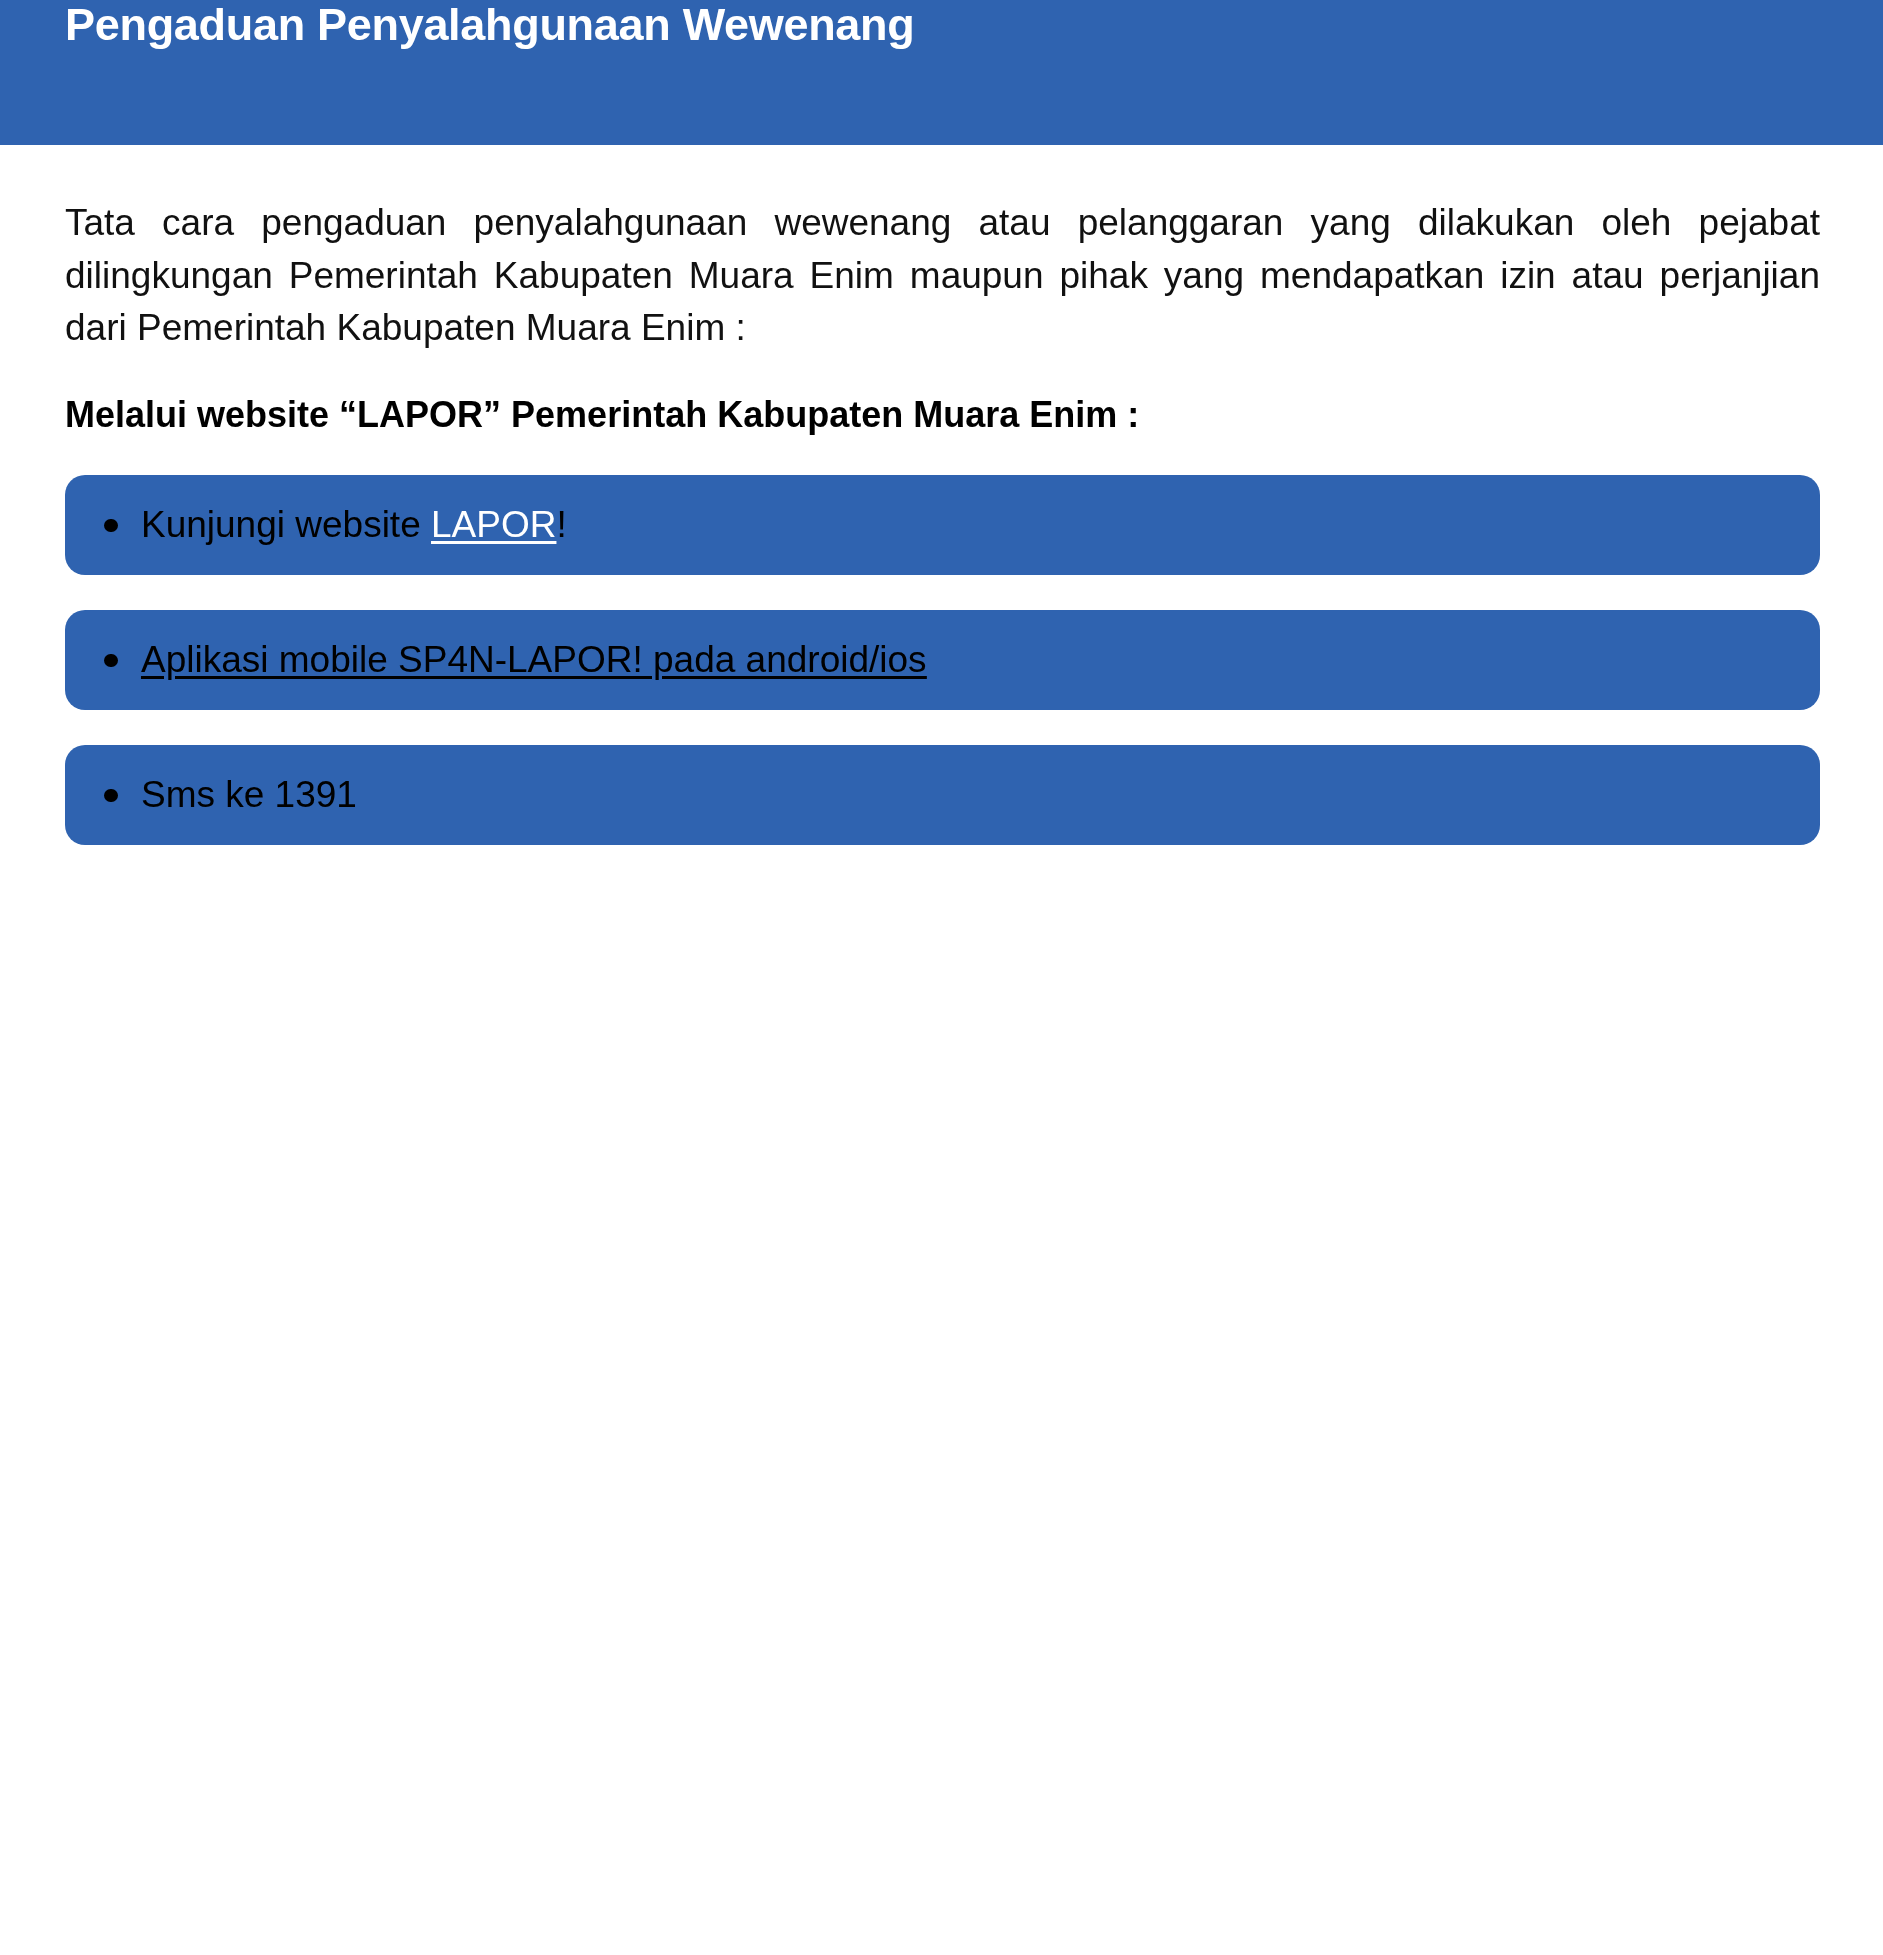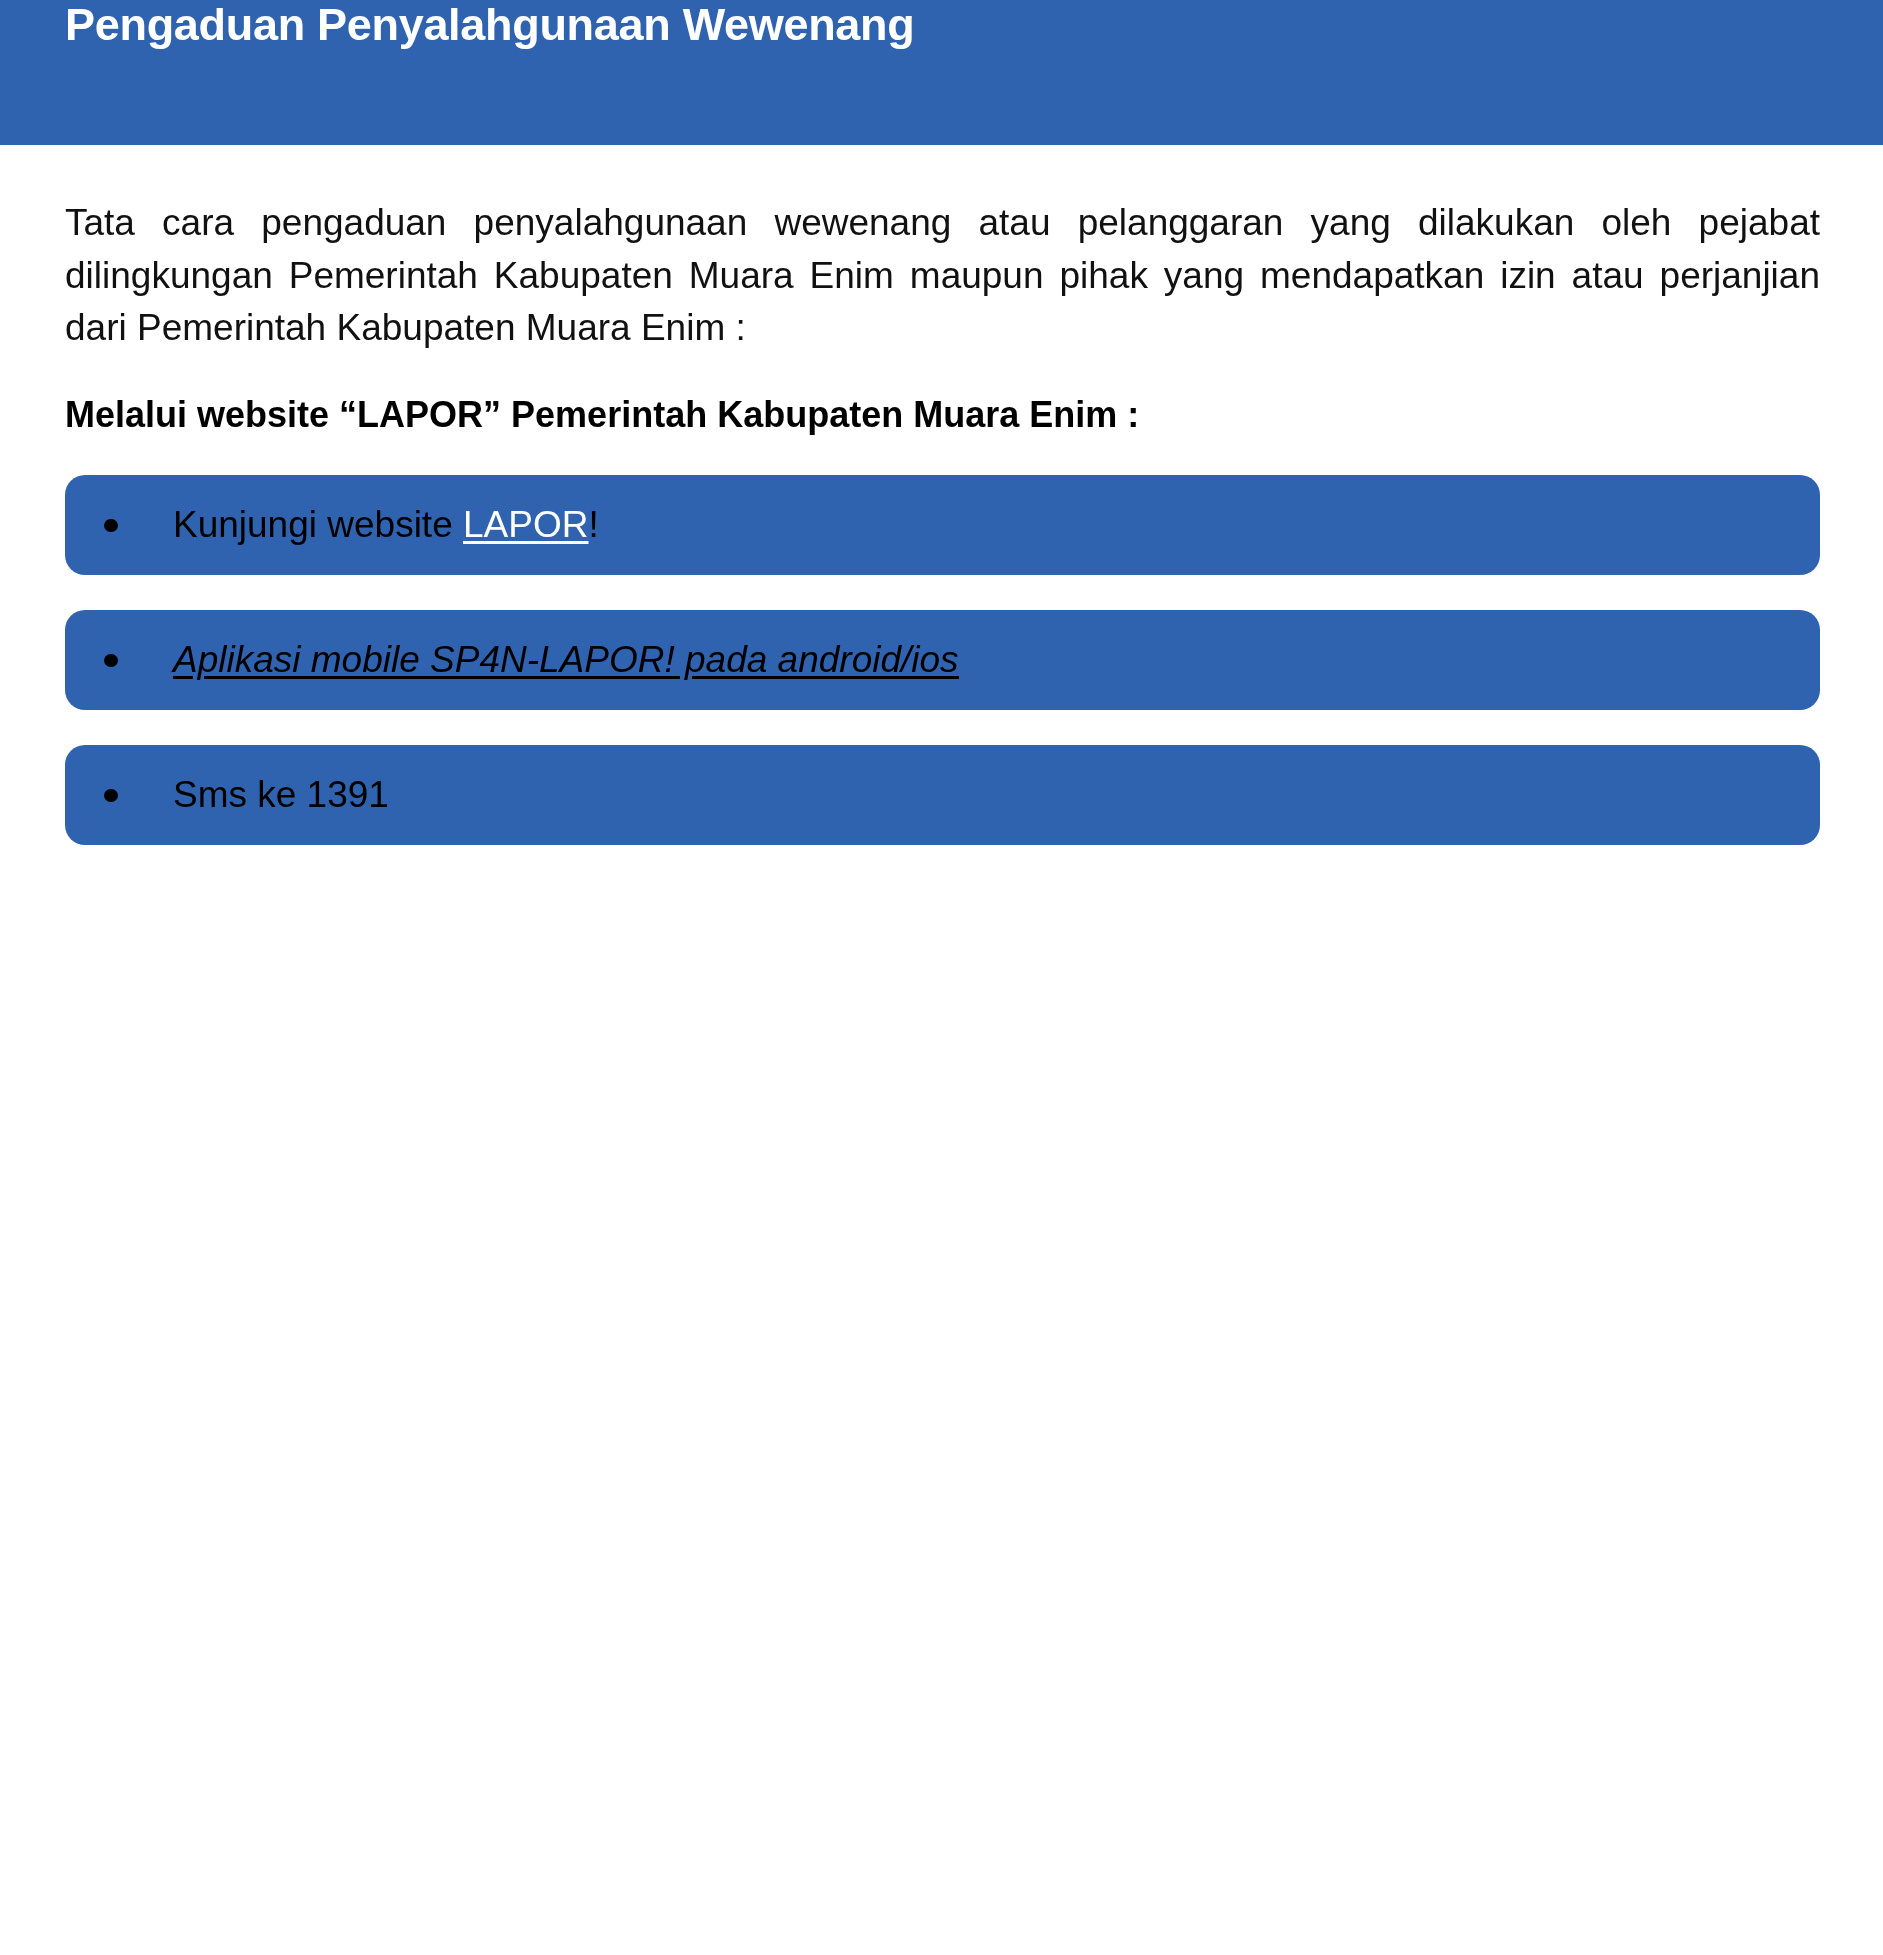--- a/index.html
+++ b/index.html
@@ -65,21 +65,20 @@
   
   .list-block {
     margin-top: 37px;
     background: #2f63b0;
     border-radius: 20px;
     min-height: 100px;
     display: flex;
     align-items: center;
     box-sizing: border-box;
     padding: 9.4px 31px 9.4px 31px;
-    gap: 32px;
   }
   .list-block + .list-block {
     margin-top: 35px;
   }
 
   .bullet {
     width: 13.6px;
     height: 13.6px;
     background: #000000;
     border-radius: 50%;
@@ -97,21 +96,20 @@
 
   .item-text .link-white {
     color: #ffffff;
     text-decoration: underline;
     text-underline-offset: 4.2px;
   }
   .item-text.link-black {
     color: #000000;
     text-decoration: underline;
     text-underline-offset: 4.2px;
-    font-style: italic;
   }
 </style>
 </head>
 <body>
 
 <div class="page">
 
   <div class="header-bar">
     <div class="header-title">Pengaduan Penyalahgunaan Wewenang</div>
   </div>

